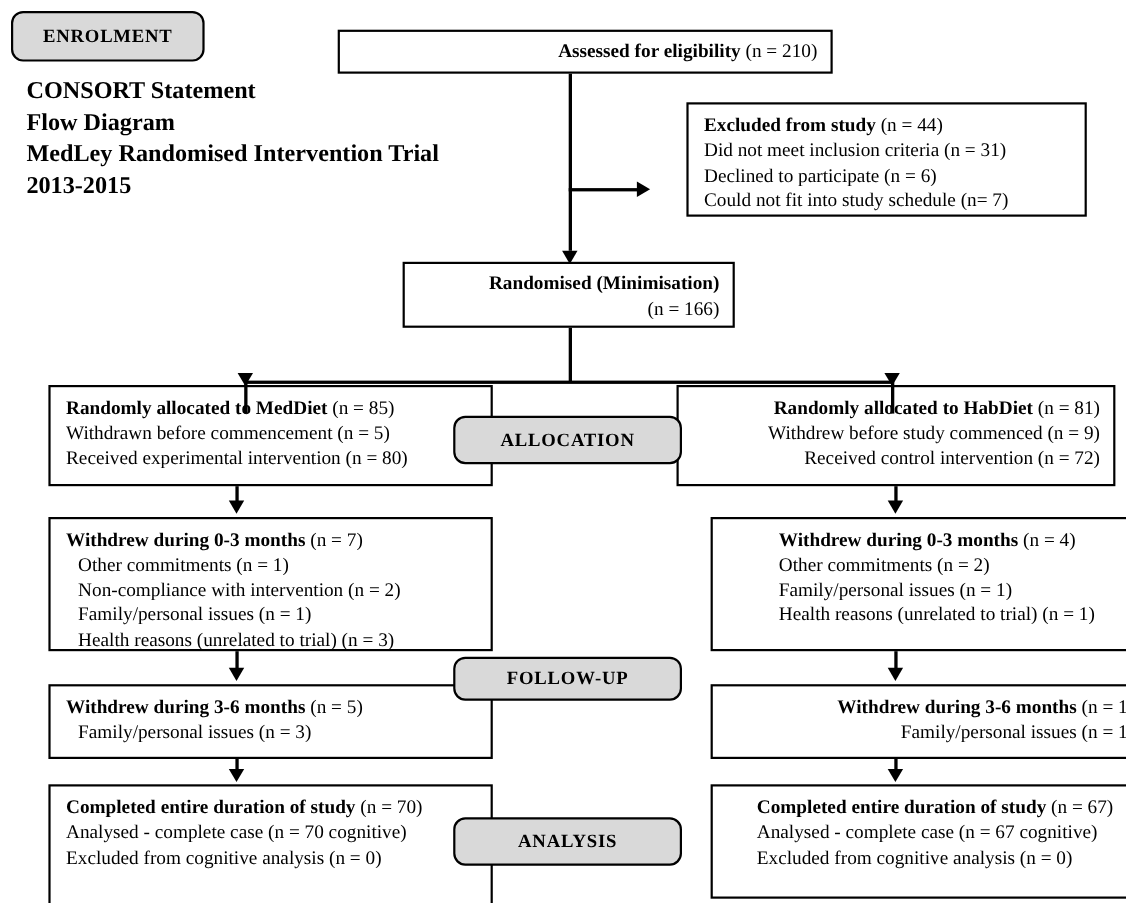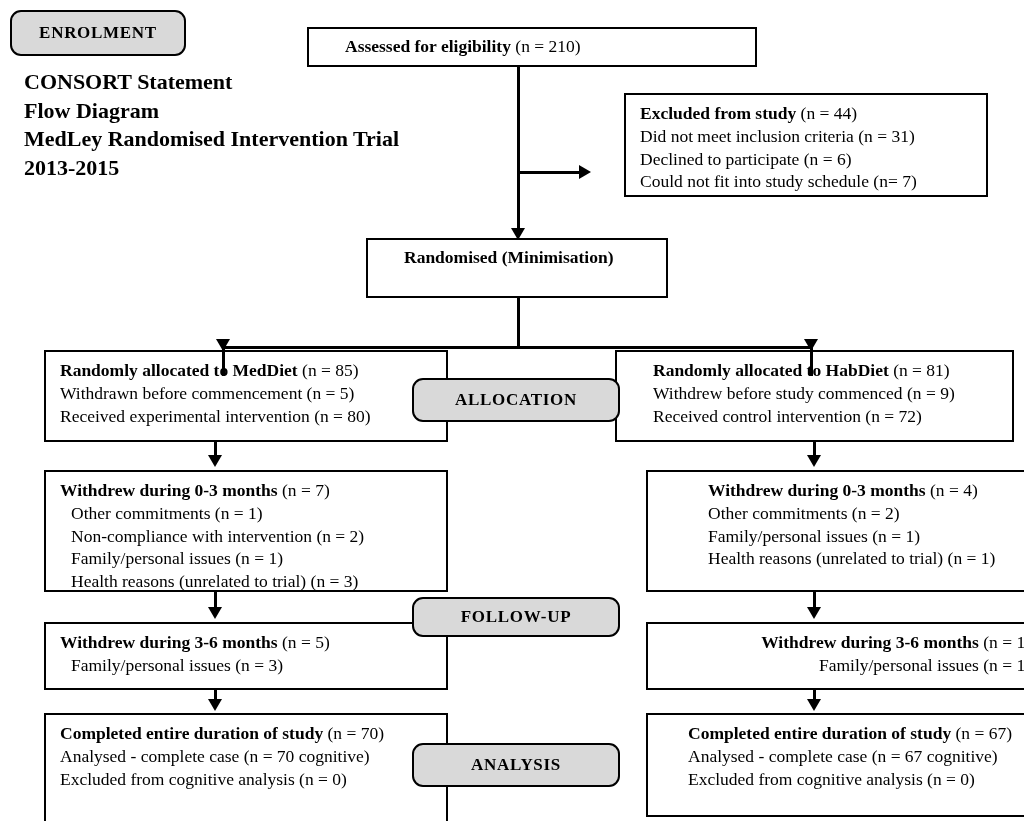--- a/index.html
+++ b/index.html
@@ -22,21 +22,21 @@
     position: absolute;
     box-sizing: border-box;
     border: 2.5px solid #000000;
     background: #ffffff;
     font-size: 17.5px;
     line-height: 1.30;
   }
   .box .pad {
     padding: 7px 12px 4px 14px;
   }
-  .center { text-align: left; padding-left: 22px; }
+  .center { text-align: right; }
   .left   { text-align: left; margin-left: 31px; }
 
   .ln { white-space: nowrap; }
   .ln b, b.hd { font-weight: bold; }
   .indent { padding-left: 11px; }
 
   
   .pill {
     position: absolute;
     box-sizing: border-box;
@@ -122,20 +122,21 @@
         <span>(n = 44)</span></div>
       <div class="ln">Did not meet inclusion criteria (n = 31)</div>
       <div class="ln">Declined to participate (n = 6)</div>
       <div class="ln">Could not fit into study schedule (n= 7)</div>
     </div>
   </div>
 
   <div class="box center" style="left:366px; top:238px; width:302px; height:60px;">
     <div class="pad" style="padding-top:6px;">
       <div class="ln"><b>Randomised (Minimisation)</b></div>
+      <div class="ln">(n = 166)</div>
     </div>
   </div>
 
   <div class="vline" style="left:517px; top:298px; height:50px;"></div>
   <div class="hline" style="left:223px; top:346px; width:589px;"></div>
   <div class="vline" style="left:222px; top:346px; height:30px;"></div>
   <div class="vline" style="left:810px; top:346px; height:30px;"></div>
   <div class="arrow-down" style="left:216px; top:339px;"></div>
   <div class="arrow-down" style="left:804px; top:339px;"></div>
 

